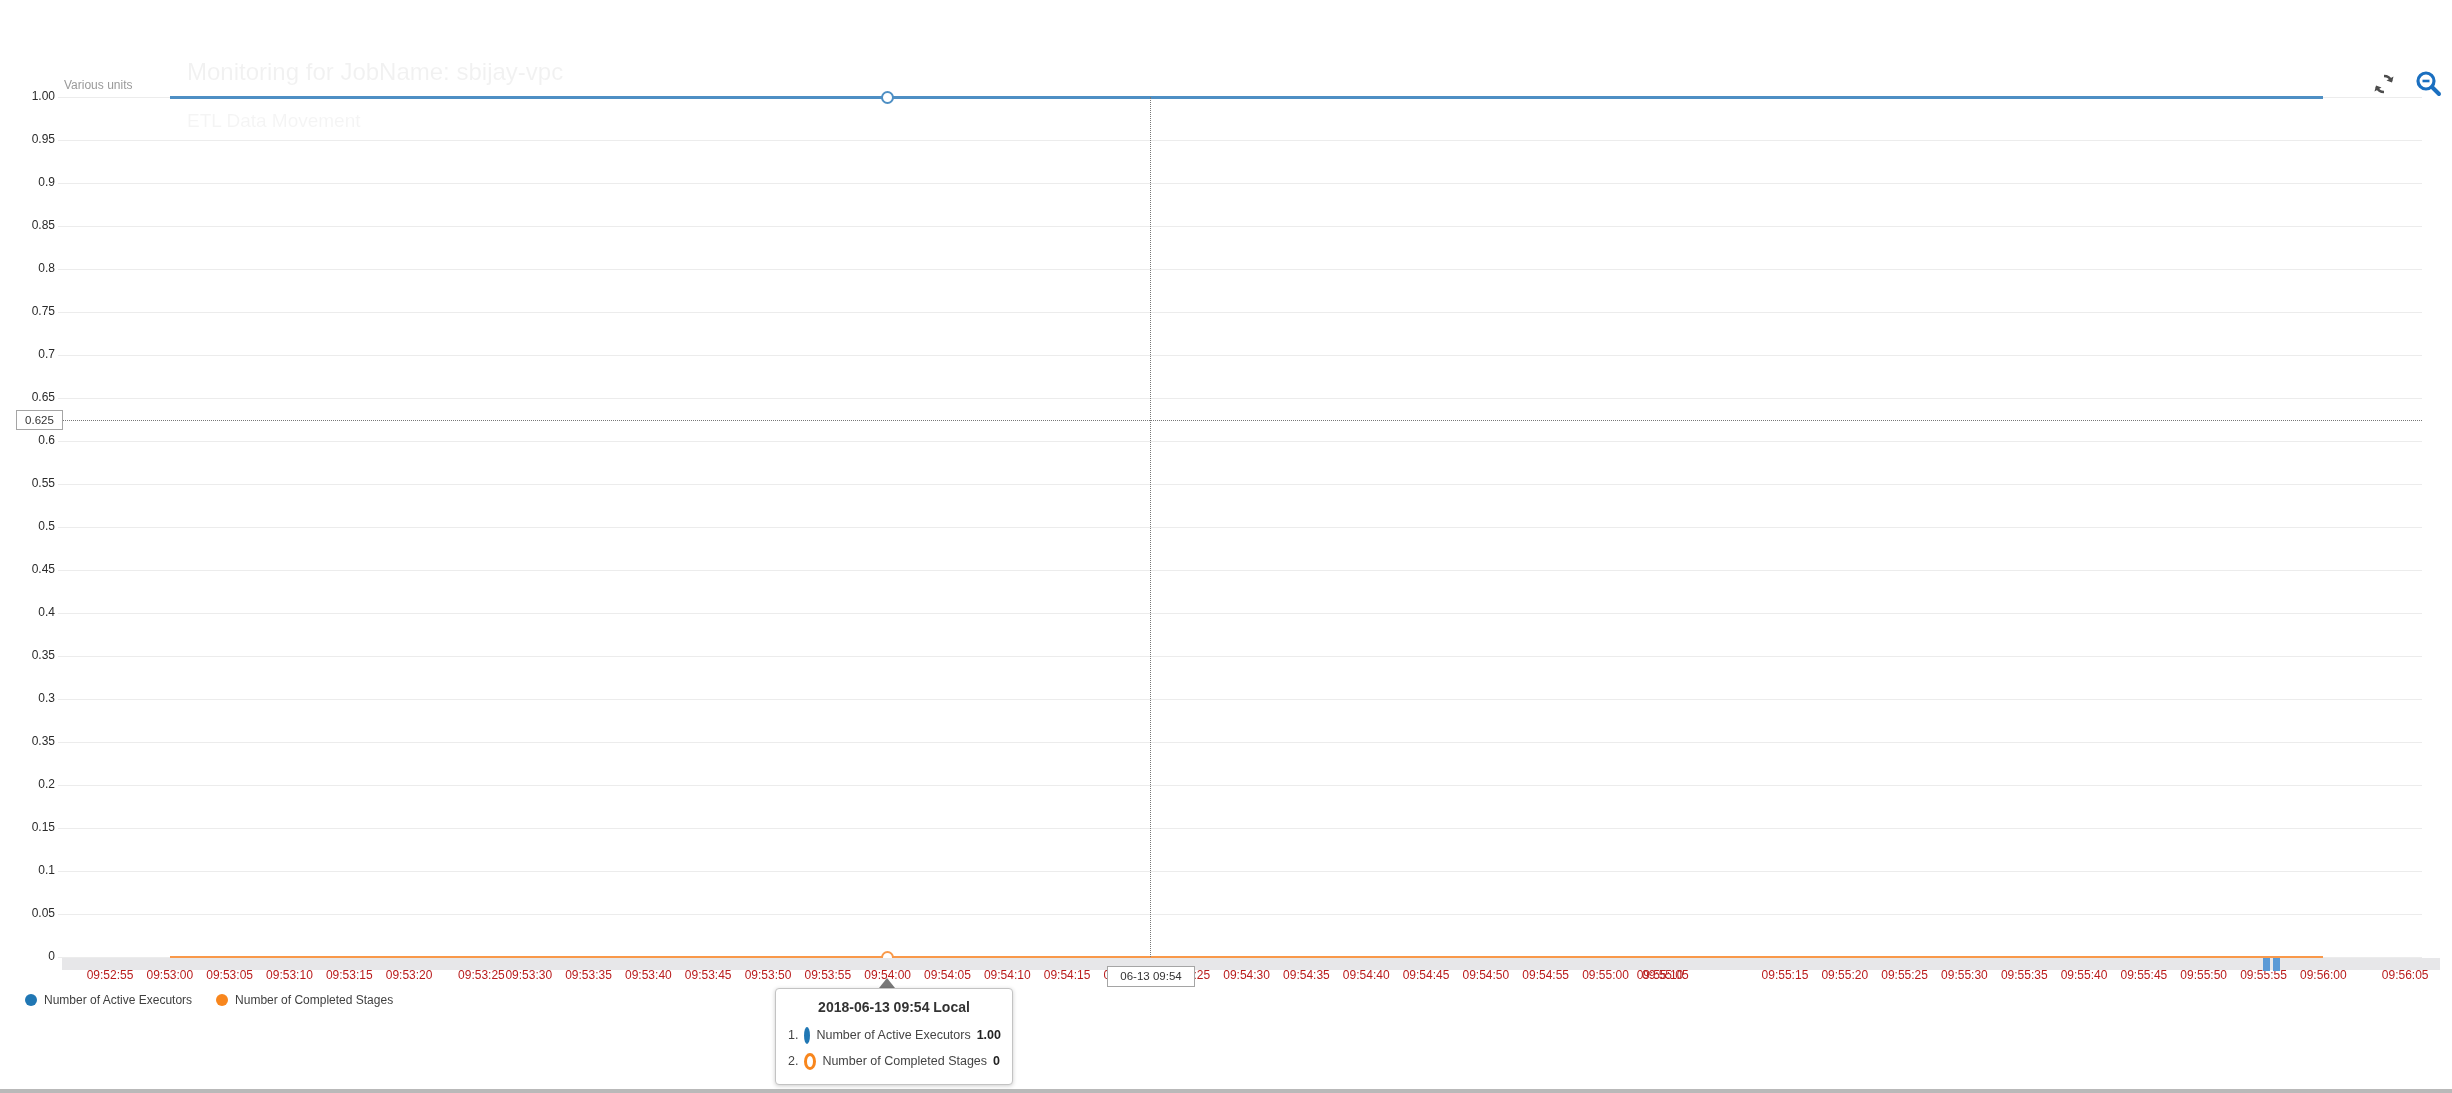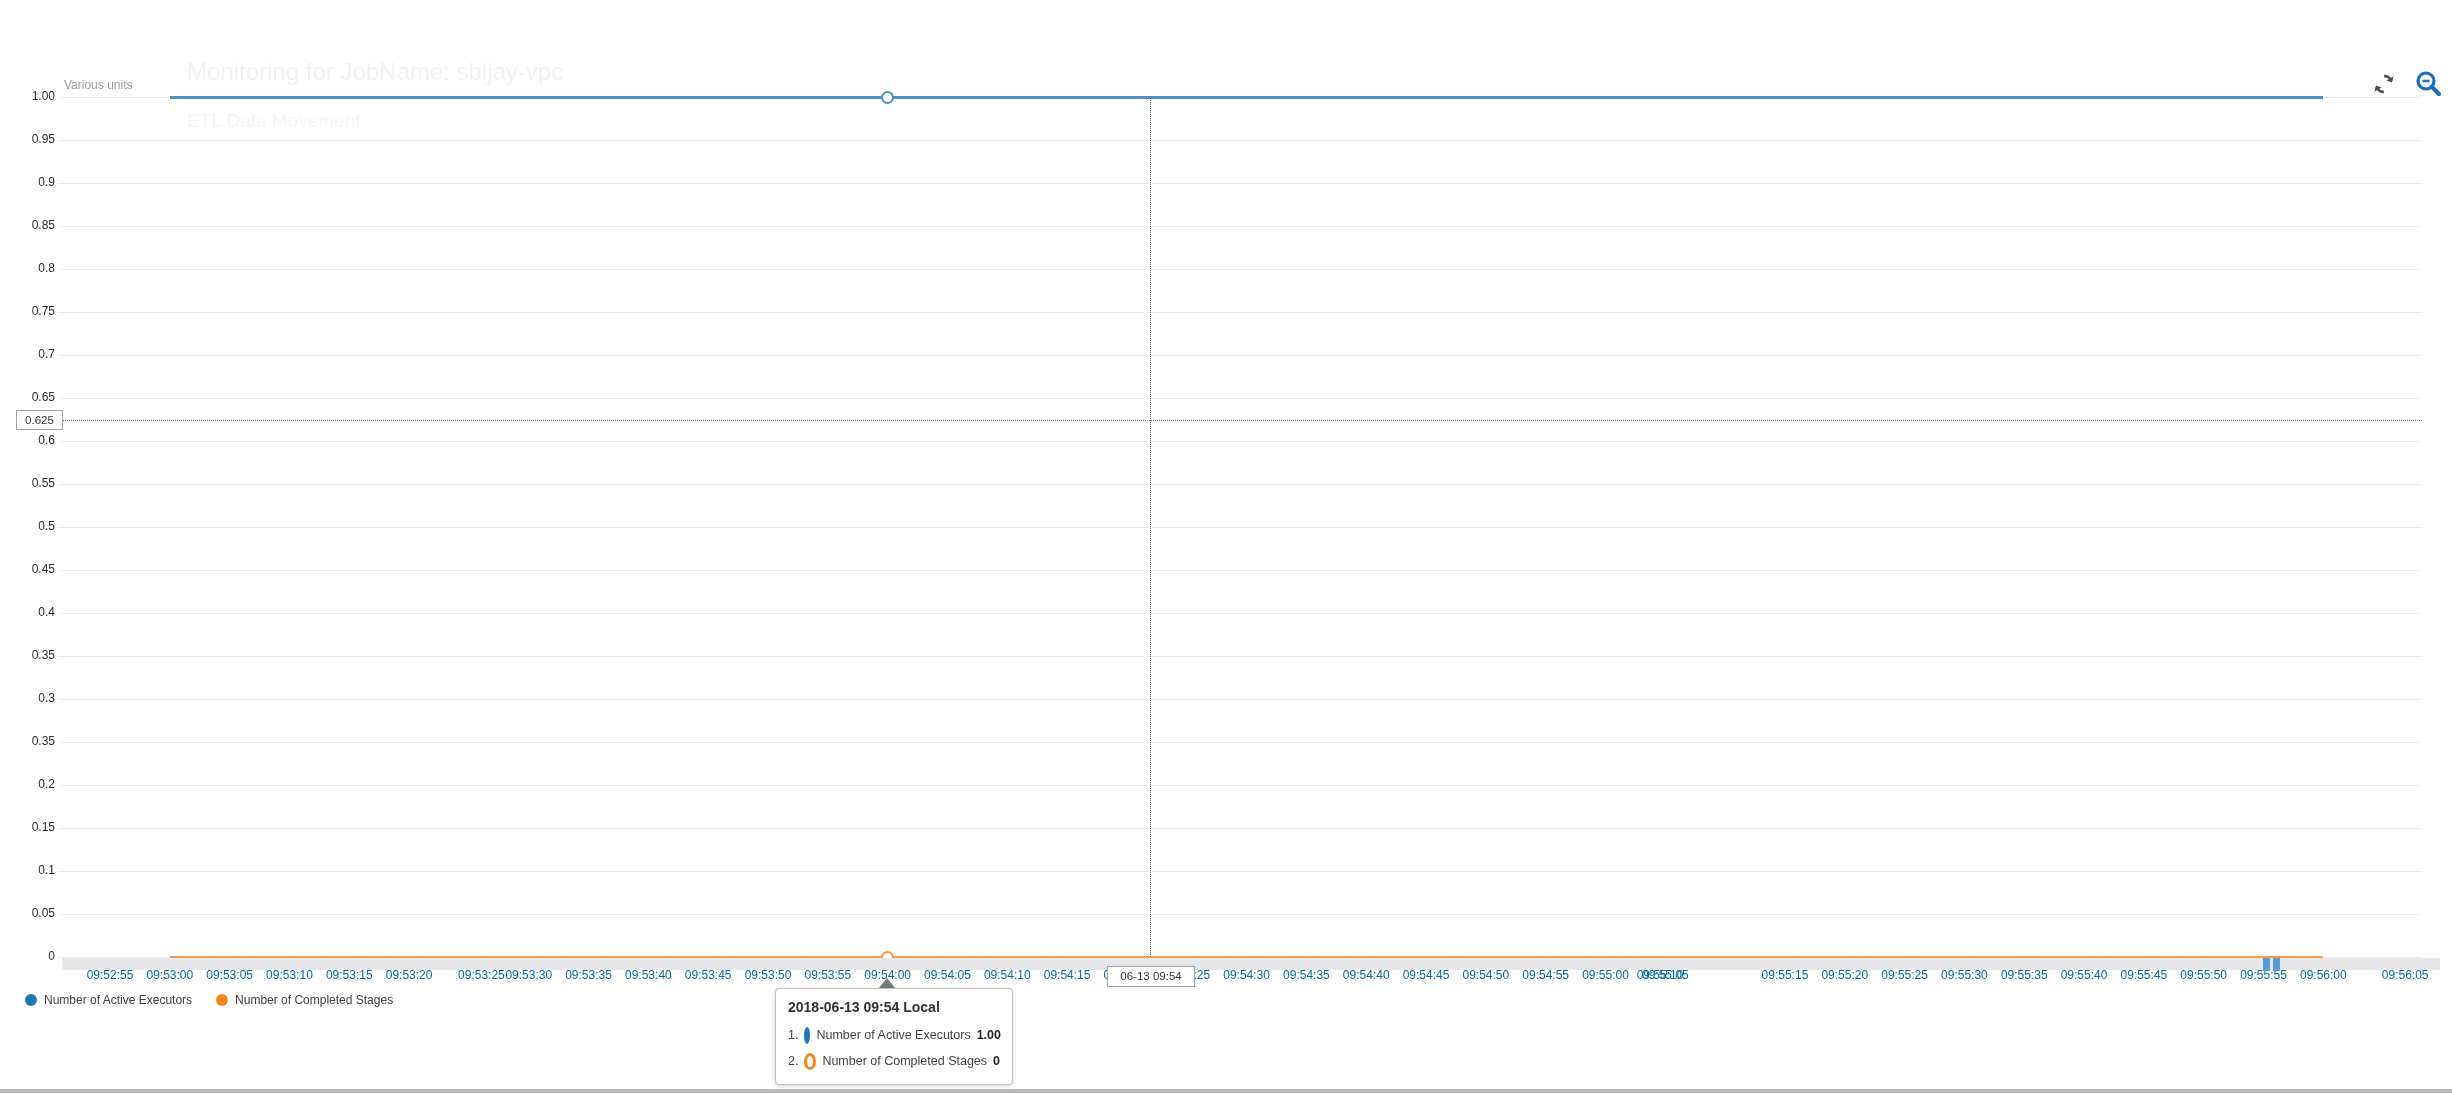--- a/index.html
+++ b/index.html
@@ -12,21 +12,21 @@
   .close-icon{position:absolute;right:14px;top:12px;font-size:19px;font-weight:bold;color:#9c9c9c;cursor:pointer;}
   
   .bg-bleed1{position:absolute;left:187px;top:58px;font-size:24px;color:rgba(0,0,0,0.055);white-space:nowrap;}
   .bg-bleed2{position:absolute;left:187px;top:110px;font-size:19px;color:rgba(0,0,0,0.045);white-space:nowrap;}
   
   .units-label{position:absolute;left:64px;top:78px;font-size:12px;color:#9a9a9a;}
   .toolbar-refresh{position:absolute;left:2372px;top:72px;width:24px;height:24px;cursor:pointer;}
   .toolbar-zoomout{position:absolute;left:2414px;top:69px;width:29px;height:29px;cursor:pointer;}
   .gridline{position:absolute;left:58px;width:2364px;height:1px;background:#ececec;}
   .ylabel{position:absolute;left:0;width:55px;text-align:right;font-size:12px;color:#2b2b2b;}
-  .xlabel{position:absolute;top:968px;transform:translateX(-50%);font-size:12px;color:#0369a1;white-space:nowrap;text-align:center;}
+  .xlabel{position:absolute;top:968px;transform:translateX(-50%);font-size:12px;color:#b91c1c;white-space:nowrap;text-align:center;}
   .series-line{position:absolute;height:3px;}
   .series-marker{position:absolute;width:9px;height:9px;border-radius:50%;background:#fff;box-sizing:content-box;}
   .crosshair-v{position:absolute;border-left:1px dotted #777;width:0;}
   .crosshair-h{position:absolute;border-top:1px dotted #777;height:0;}
   .crosshair-box{position:absolute;background:#fff;border:1px solid #a5a5a5;box-sizing:border-box;
                  font-size:11.5px;color:#333;text-align:center;z-index:5;}
   .crosshair-ybox{left:16px;top:410px;width:47px;height:20px;line-height:18px;}
   .crosshair-xbox{left:1107px;top:966px;width:88px;height:21px;line-height:19px;}
   
   .slider-track{position:absolute;left:62px;top:958px;width:2378px;height:12px;background:#e7e7e9;}
@@ -36,21 +36,21 @@
   .legend{position:absolute;left:25px;top:993px;display:flex;gap:24px;align-items:center;}
   .legend-item{display:flex;align-items:center;gap:7px;cursor:pointer;}
   .legend-dot{width:12px;height:12px;border-radius:50%;}
   .legend-label{font-size:12px;color:#3f3f3f;white-space:nowrap;}
   
   .tooltip-caret{position:absolute;left:879px;top:978px;width:0;height:0;z-index:9;
                  border-left:8px solid transparent;border-right:8px solid transparent;border-bottom:10px solid #787878;}
   .tooltip{position:absolute;left:775px;top:988px;width:238px;height:97px;background:#fff;
            border:1px solid #c3c3c3;border-radius:4px;box-shadow:0 1px 4px rgba(0,0,0,0.2);
            box-sizing:border-box;padding:10px 12px;z-index:10;}
-  .tooltip-title{font-size:14px;font-weight:bold;color:#333;}
+  .tooltip-title{font-size:14px;font-weight:bold;color:#333;text-align:center;}
   .tooltip-rows{margin-top:7px;}
   .tooltip-row{display:flex;align-items:center;height:26px;gap:6px;font-size:12.5px;color:#444;}
   .tooltip-ring{width:11px;height:11px;border-radius:50%;background:#fff;box-sizing:content-box;}
   .tooltip-value{margin-left:auto;font-weight:bold;color:#222;}
   .tooltip-name{white-space:nowrap;}
   
   .modal-footer{position:absolute;left:0;top:1030px;width:2452px;height:59px;background:#ededee;
                 border-top:1px solid #d8d8d8;box-sizing:border-box;}
   .close-button{position:absolute;right:30px;top:0;line-height:58px;font-size:14px;font-weight:bold;
                 color:#0e6ebd;cursor:pointer;}

